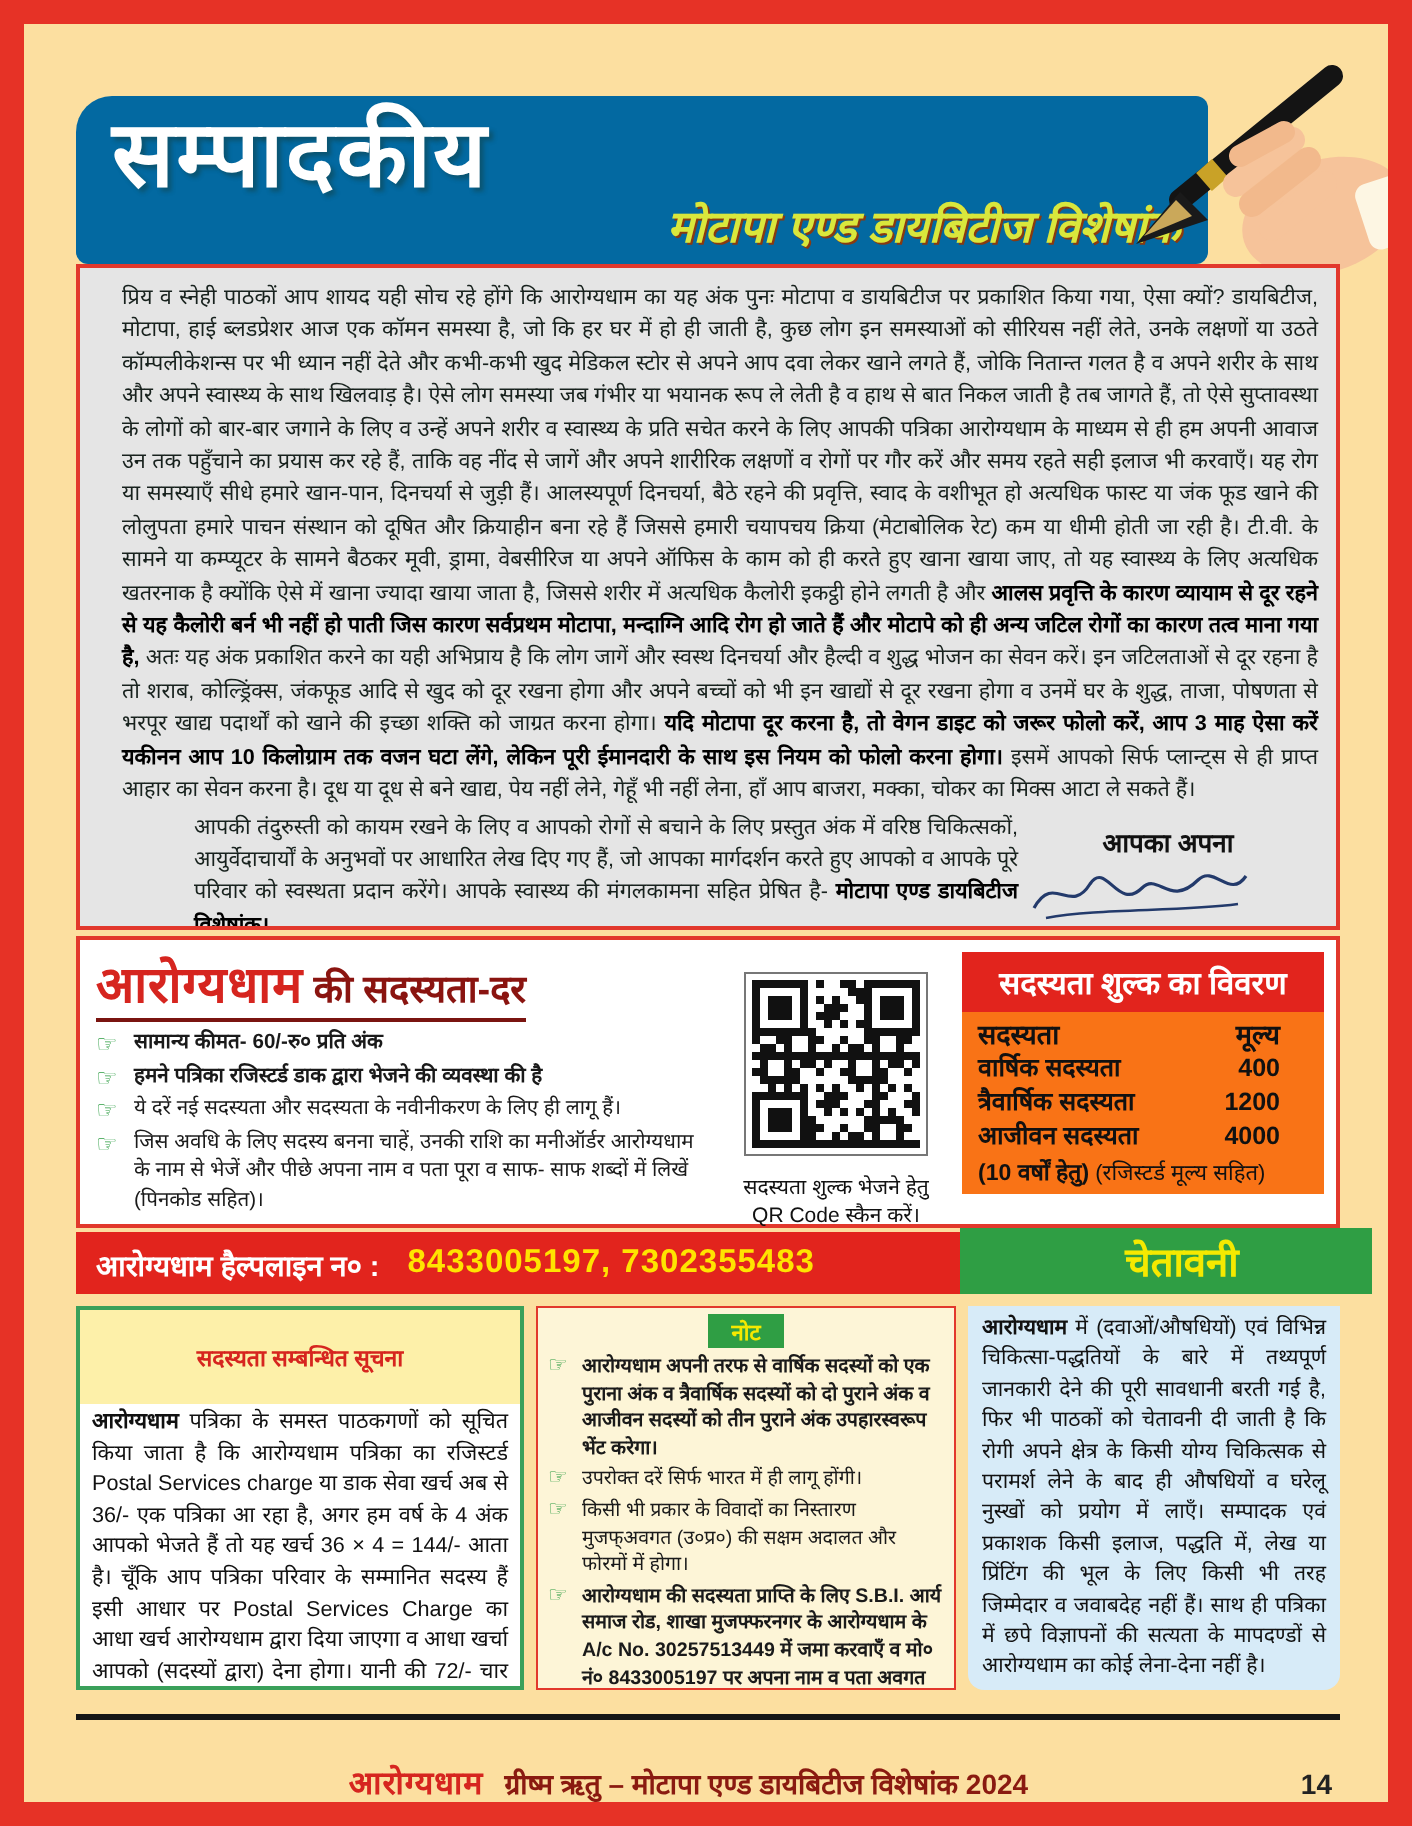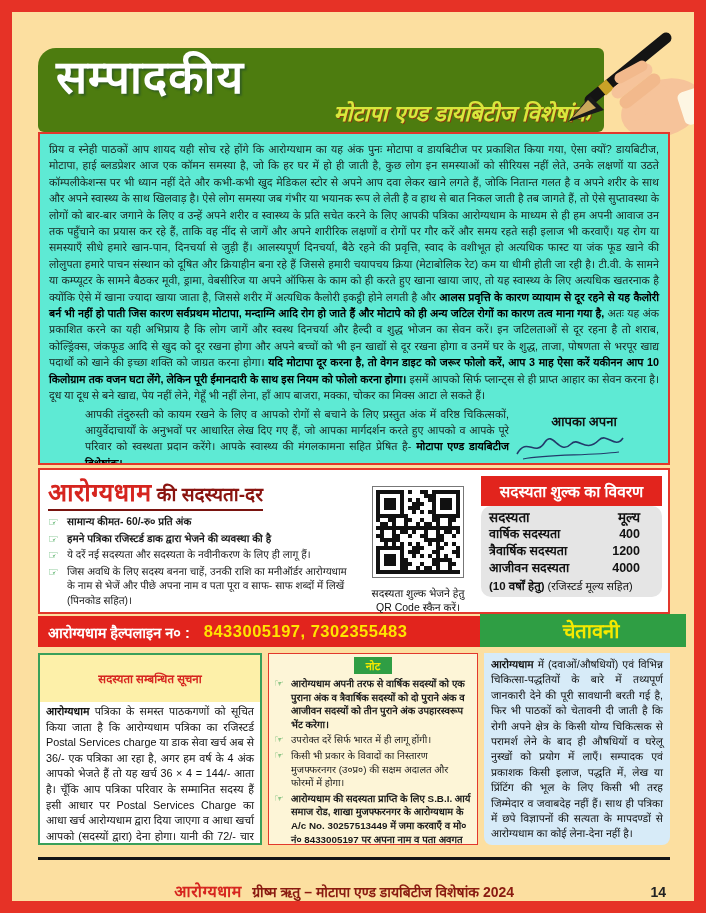--- a/index.html
+++ b/index.html
@@ -9,40 +9,40 @@
     font-family:"Liberation Sans","DejaVu Sans",sans-serif;
     -webkit-font-smoothing:antialiased;
   }
   .inner{
     position:absolute;left:12px;top:12px;width:682px;height:889px;
     background:#fcdfa0;overflow:hidden;
   }
   
   .teal-box{
     position:absolute;left:26px;top:36px;width:566px;height:84px;
-    background:#4d7c0f;border-radius:18px 6px 6px 6px;
+    background:#0369a1;border-radius:18px 6px 6px 6px;
   }
   .main-title{
     margin:0;position:absolute;left:18px;top:-4px;
     font-family:"Liberation Serif","DejaVu Serif",serif;
     font-size:46px;font-weight:bold;color:#ffffff;
     text-shadow:2px 2px 2px rgba(20,60,55,.45);
     letter-spacing:1px;
   }
   .subtitle{
     position:absolute;right:14px;bottom:5px;
     font-size:22px;font-weight:bold;font-style:italic;
     color:#d9e73c;text-shadow:1px 1px 0 #8a3a10;
   }
   .pen-illu{position:absolute;left:538px;top:10px;width:148px;height:116px;}
   
   .body-panel{
     position:absolute;left:26px;top:120px;width:632px;height:333px;
-    background:#5eead4;border:2px solid #e2382c;box-sizing:border-box;
-    padding:7px 9px 4px 9px;color:#17211d;overflow:hidden;
+    background:#e5e5e5;border:2px solid #e2382c;box-sizing:border-box;
+    padding:7px 9px 4px 21px;color:#17211d;overflow:hidden;
   }
   .body-panel p{margin:0;font-size:10.8px;line-height:16.4px;text-align:justify;}
   .body-panel b{color:#000;}
   .closing-row{display:flex;margin-top:2px;margin-left:36px;}
   .closing-row p{flex:1;}
   .sig-block{flex:0 0 150px;text-align:center;padding-top:6px;}
   .sig-salut{font-size:13px;font-weight:bold;color:#111;}
   .sig-desig{font-size:12.5px;font-weight:bold;color:#d6251f;border-top:1px solid #333;padding-top:1px;}
   
   .member-panel{
@@ -61,21 +61,21 @@
   .bullet .hand{color:#2f9e44;font-size:12px;margin-right:5px;flex:0 0 14px;}
   .bullet.bold span.txt{font-weight:bold;}
   .member-mid{flex:0 0 122px;text-align:center;padding-top:16px;}
   .qr-wrap{display:inline-block;background:#fff;border:1px solid #777;padding:3px;}
   .qr-caption{font-size:10.5px;color:#111;margin-top:4px;line-height:14px;}
   .member-right{flex:1;padding:6px 6px 0 2px;}
   .fee-title{
     background:#e2241d;color:#fff;font-weight:bold;font-size:15.5px;
     text-align:center;padding:4px 2px;
   }
-  .fee-box{background:#e5e5e5;padding:3px 8px 4px 8px;border-radius:10px;}
+  .fee-box{background:#f97316;padding:3px 8px 4px 8px;}
   .fee-row{display:flex;justify-content:space-between;font-size:12.5px;color:#111;line-height:17px;font-weight:bold;}
   .fee-row .price{padding-right:14px;}
   .fee-head{font-weight:bold;font-size:13.5px;}
   .fee-note{font-size:11px;color:#111;margin-top:1px;}
   .fee-note b{font-size:11.5px;}
   
   .helpline{
     position:absolute;left:26px;top:604px;width:507px;height:31px;
     background:#e2241d;display:flex;align-items:center;box-sizing:border-box;padding:0 10px;
   }
@@ -466,21 +466,21 @@
       <div class="bullet">
           <span class="hand">☞</span>
           <span class="txt lead-bold">आरोग्यधाम अपनी तरफ से वार्षिक सदस्यों को एक पुराना अंक व त्रैवार्षिक सदस्यों को दो पुराने अंक व आजीवन सदस्यों को तीन पुराने अंक उपहारस्वरूप भेंट करेगा।</span>
         </div>
       <div class="bullet">
           <span class="hand">☞</span>
           <span class="txt">उपरोक्त दरें सिर्फ भारत में ही लागू होंगी।</span>
         </div>
       <div class="bullet">
           <span class="hand">☞</span>
-          <span class="txt">किसी भी प्रकार के विवादों का निस्तारण मुजफ्फरनगर (उ०प्र०) की सक्षम अदालत और फोरमों में होगा।</span>
+          <span class="txt">किसी भी प्रकार के विवादों का निस्तारण मुजफ्अवगत (उ०प्र०) की सक्षम अदालत और फोरमों में होगा।</span>
         </div>
       <div class="bullet">
           <span class="hand">☞</span>
           <span class="txt lead-bold">आरोग्यधाम की सदस्यता प्राप्ति के लिए S.B.I. आर्य समाज रोड, शाखा मुजफ्फरनगर के आरोग्यधाम के A/c No. 30257513449 में जमा करवाएँ व मो० नं० 8433005197 पर अपना नाम व पता अवगत करा दें या S.M.S. करें या दिए गए नम्बर पर फोन द्वारा सूचित करें। SBI का IFSC Code-SBI N 0010494 है।</span>
         </div>
     </div>
     <div class="col-warn"><span class="lead-bold">आरोग्यधाम</span><span> में (दवाओं/औषधियों) एवं विभिन्न चिकित्सा-पद्धतियों के बारे में तथ्यपूर्ण जानकारी देने की पूरी सावधानी बरती गई है, फिर भी पाठकों को चेतावनी दी जाती है कि रोगी अपने क्षेत्र के किसी योग्य चिकित्सक से परामर्श लेने के बाद ही औषधियों व घरेलू नुस्खों को प्रयोग में लाएँ। सम्पादक एवं प्रकाशक किसी इलाज, पद्धति में, लेख या प्रिंटिंग की भूल के लिए किसी भी तरह जिम्मेदार व जवाबदेह नहीं हैं। साथ ही पत्रिका में छपे विज्ञापनों की सत्यता के मापदण्डों से आरोग्यधाम का कोई लेना-देना नहीं है।</span></div>
   </div>
 
   <div class="footer-rule"></div>

